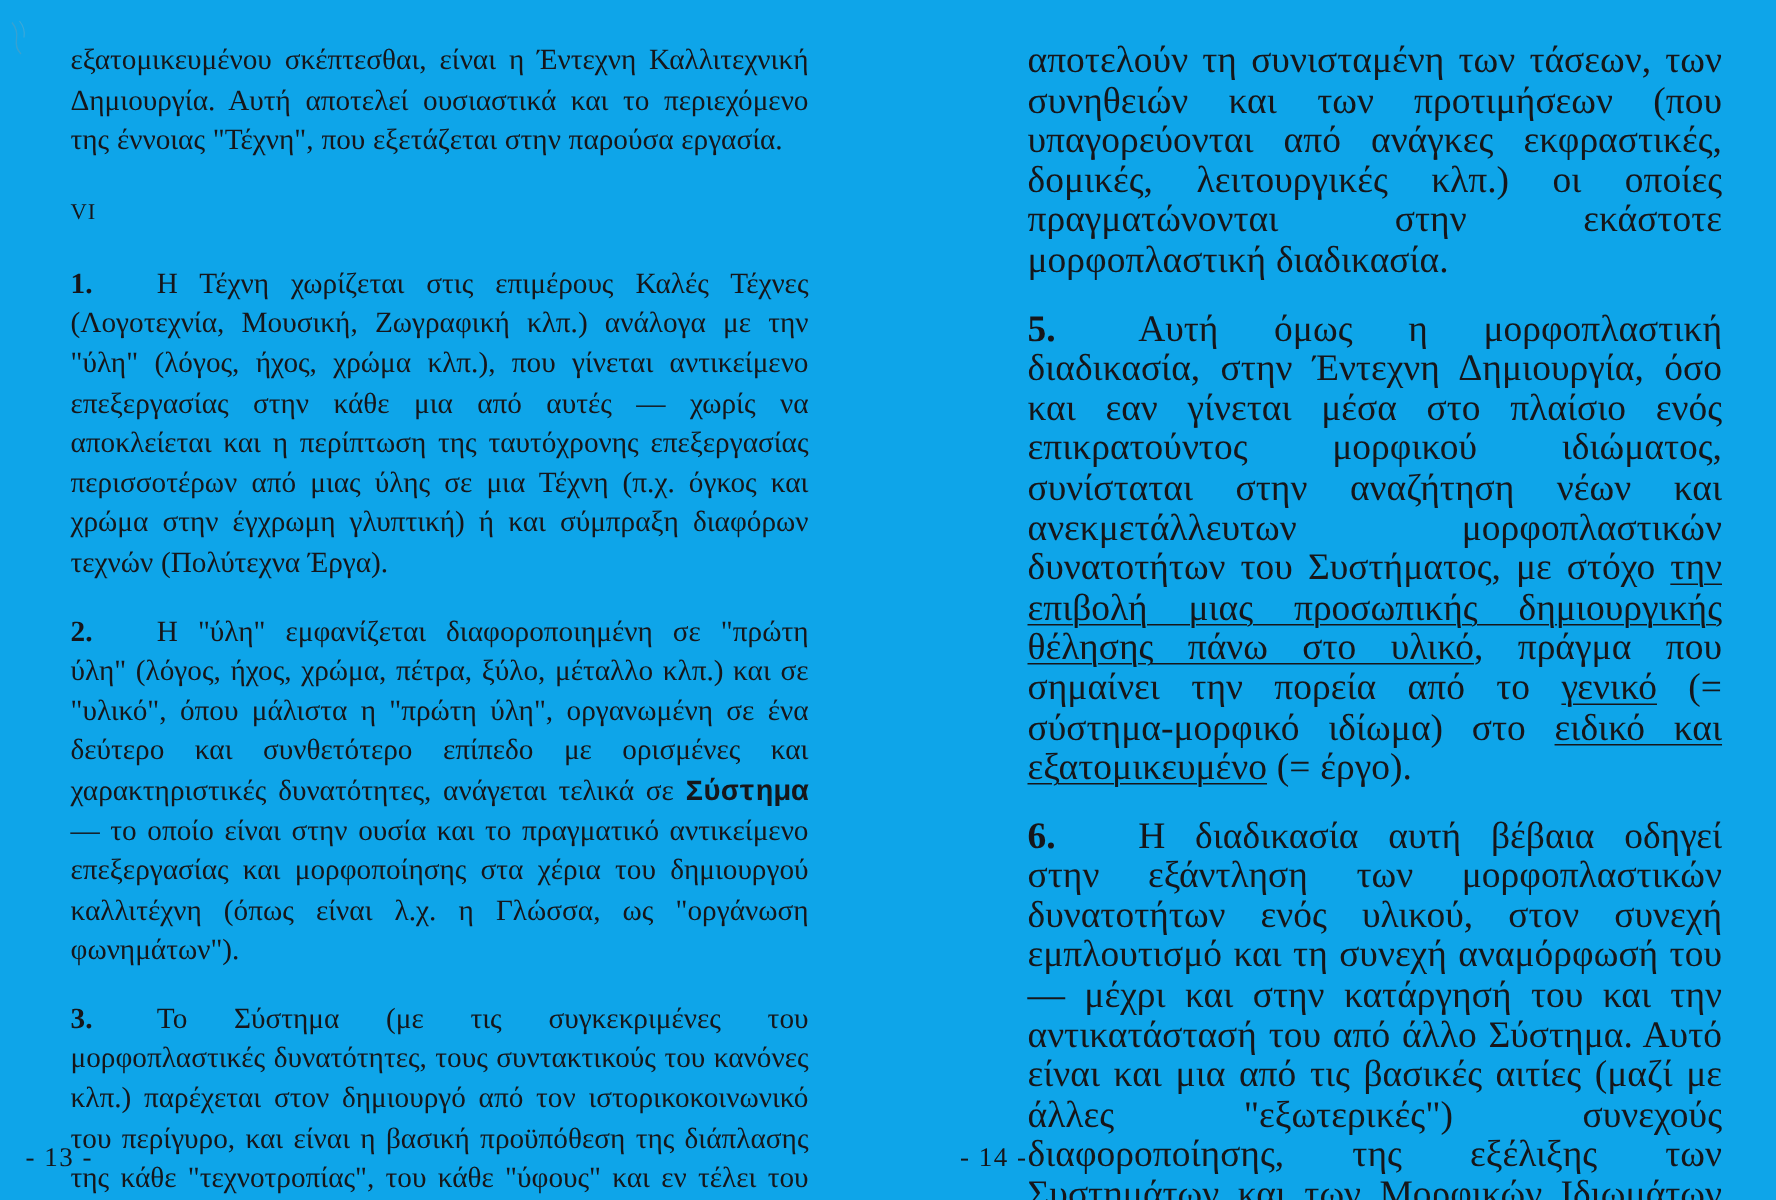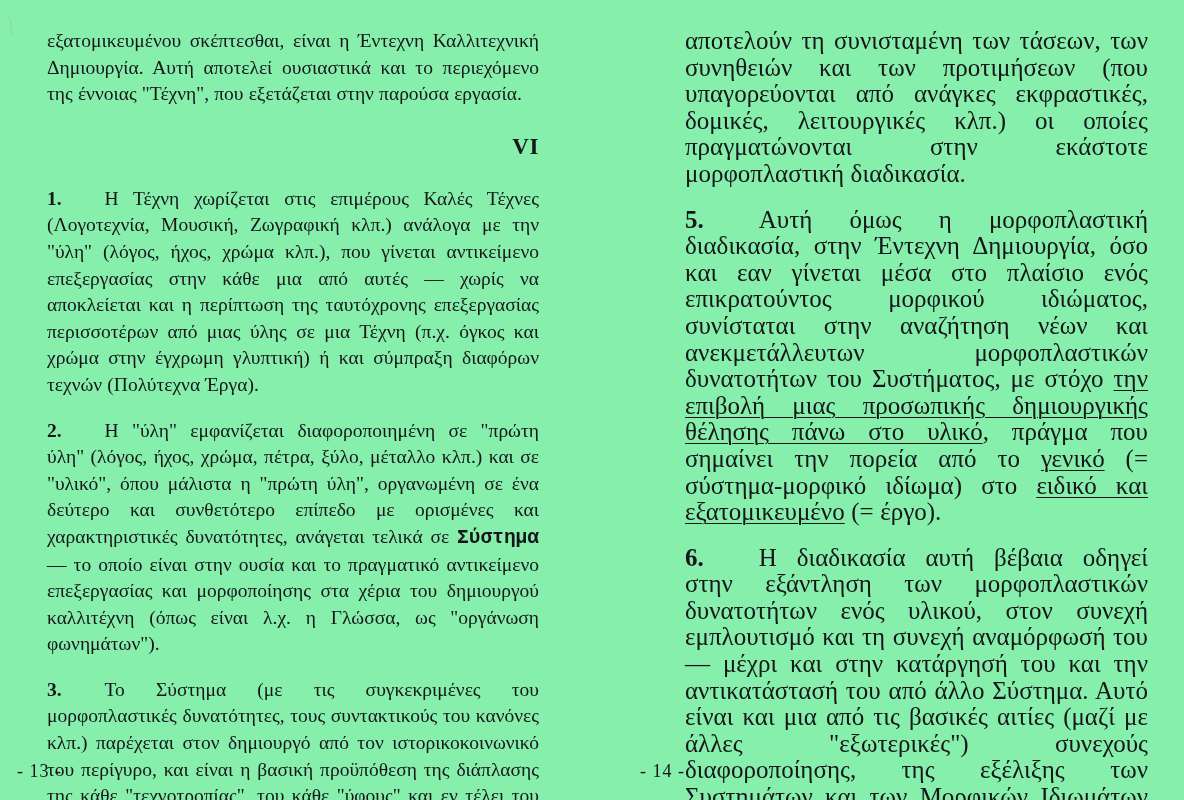--- a/index.html
+++ b/index.html
@@ -5,21 +5,21 @@
 <style>
   html, body {
     margin: 0;
     padding: 0;
     background: #ffffff;
   }
   #page {
     position: relative;
     width: 1184px;
     height: 800px;
-    background: #86efac;
+    background: #0ea5e9;
     overflow: hidden;
     font-family: "Liberation Serif", "DejaVu Serif", serif;
     color: #16161a;
   }
   
   .scan-speckle {
     position: absolute;
     left: 6px;
     top: 12px;
     width: 22px;
@@ -55,23 +55,23 @@
     font-size: 25px;
     line-height: 26.6px;
   }
   .para:last-child { margin-bottom: 0; }
 
   .num {
     font-weight: bold;
     margin-right: 2.2em;
   }
   .sec-heading {
-    text-align: right;
-    font-weight: bold;
-    font-size: 23px;
+    text-align: left;
+    font-weight: normal;
+    font-size: 15px;
     letter-spacing: 0.6px;
     margin: 26px 0 26px 0;
   }
   .leaf-right .sec-heading {
     margin: 32px 0 29px 0;
   }
   b.inline-bold { font-weight: bold; font-family: Liberation Mono, monospace; }
   u.inline-underline {
     text-decoration: underline;
     text-underline-offset: 2.5px;

